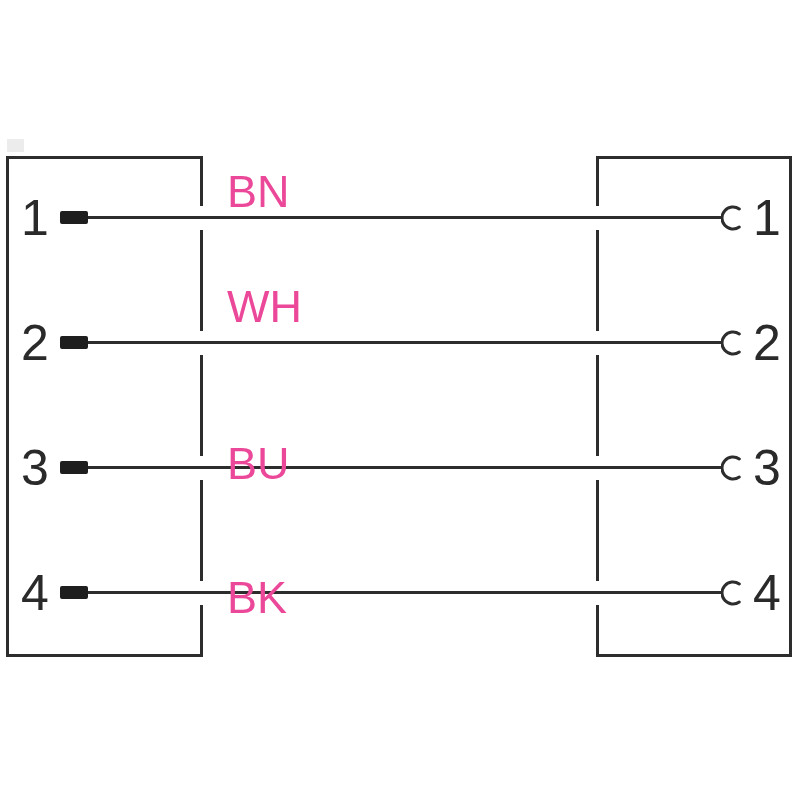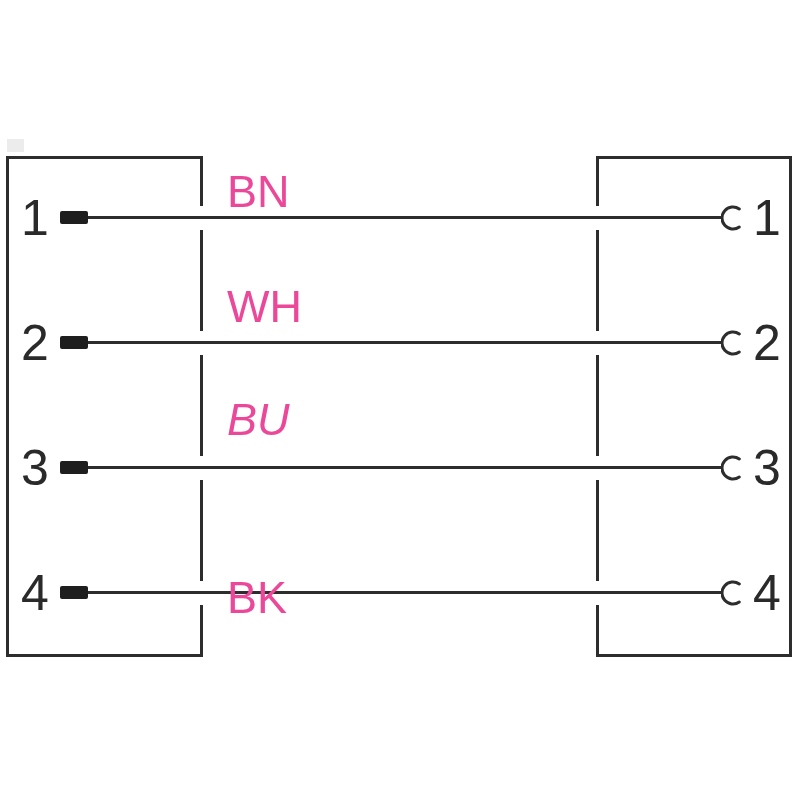--- a/index.html
+++ b/index.html
@@ -114,21 +114,21 @@
   <div class="wire-line" style="top:341px;"></div>
   <span class="wire-label" style="top:284px;">WH</span>
   <svg class="socket-arc" style="top:326px;" viewBox="0 0 30 34">
     <path d="M 18.3 8 A 11 11 0 1 0 18.3 26" fill="none" stroke="#2d2d2d" stroke-width="3" stroke-linecap="round"></path>
   </svg>
   <span class="pin-num right" style="top:318px;">2</span>
 
   <span class="pin-num left" style="top:443px;">3</span>
   <div class="pin-contact" style="top:461px;"></div>
   <div class="wire-line" style="top:466px;"></div>
-  <span class="wire-label" style="top:397px;font-style:italic;">BU</span>
+  <span class="wire-label" style="top:441px;">BU</span>
   <svg class="socket-arc" style="top:451px;" viewBox="0 0 30 34">
     <path d="M 18.3 8 A 11 11 0 1 0 18.3 26" fill="none" stroke="#2d2d2d" stroke-width="3" stroke-linecap="round"></path>
   </svg>
   <span class="pin-num right" style="top:443px;">3</span>
 
   <span class="pin-num left" style="top:568px;">4</span>
   <div class="pin-contact" style="top:586px;"></div>
   <div class="wire-line" style="top:591px;"></div>
   <span class="wire-label" style="top:575px;">BK</span>
   <svg class="socket-arc" style="top:576px;" viewBox="0 0 30 34">

